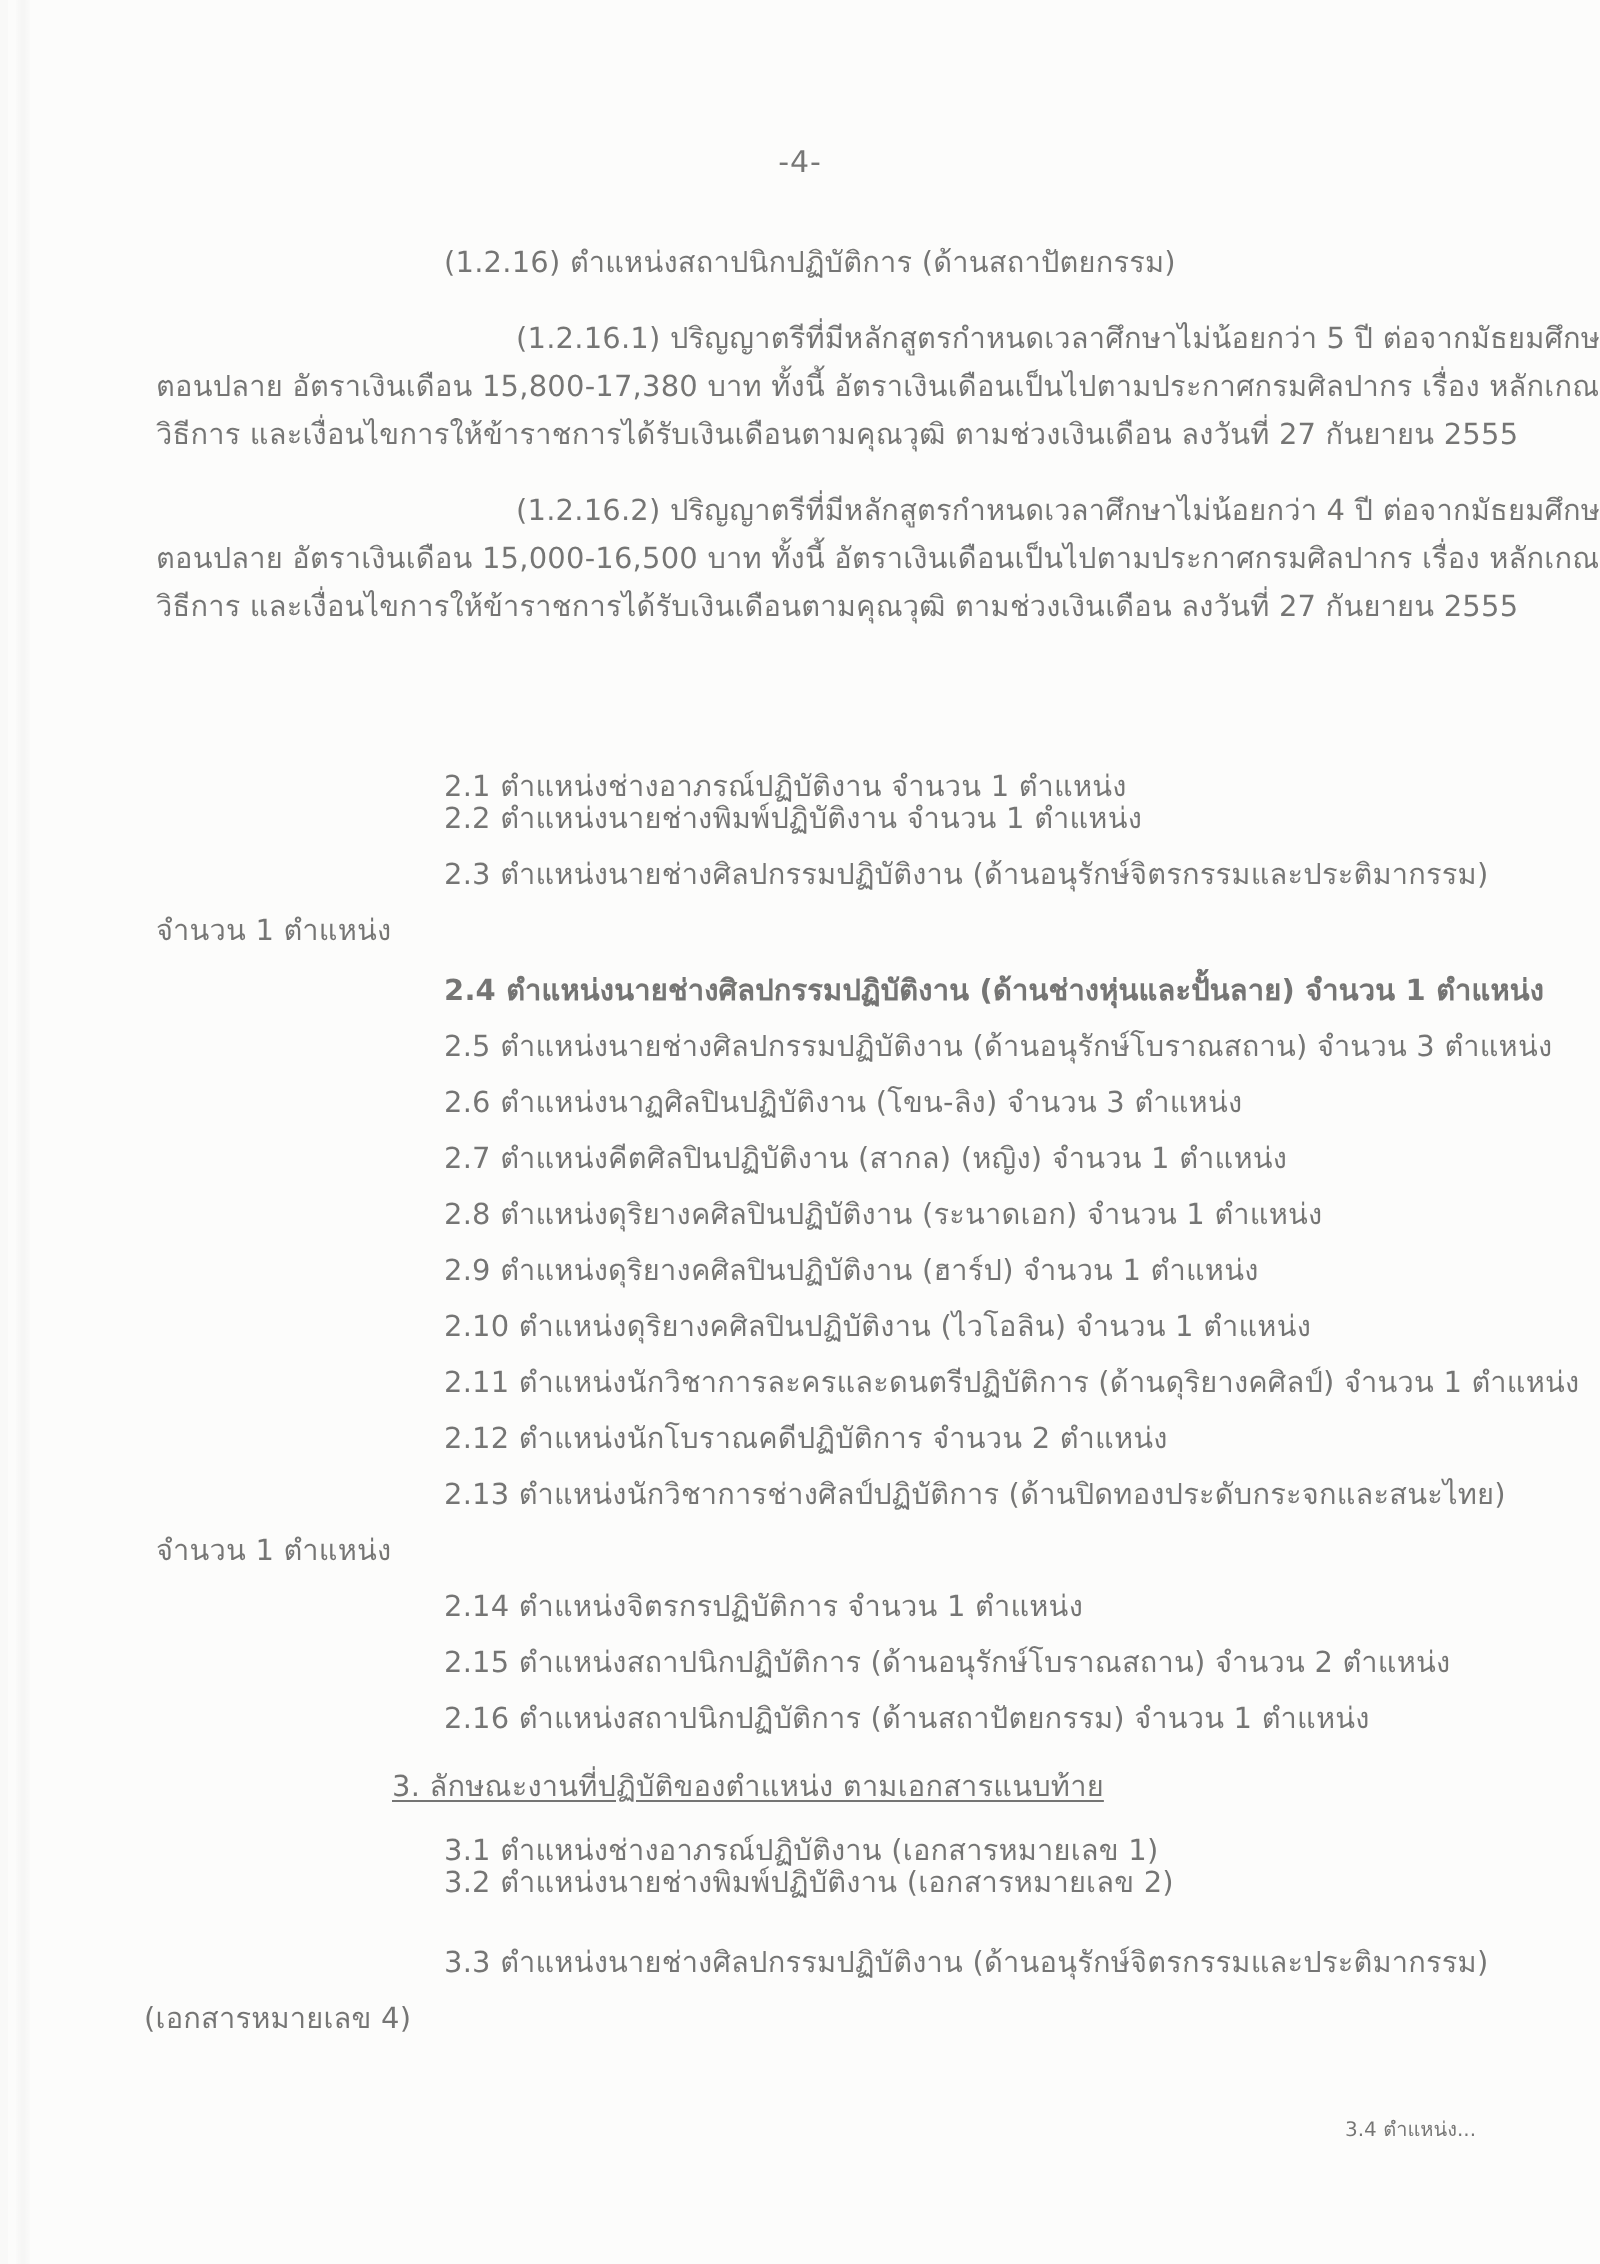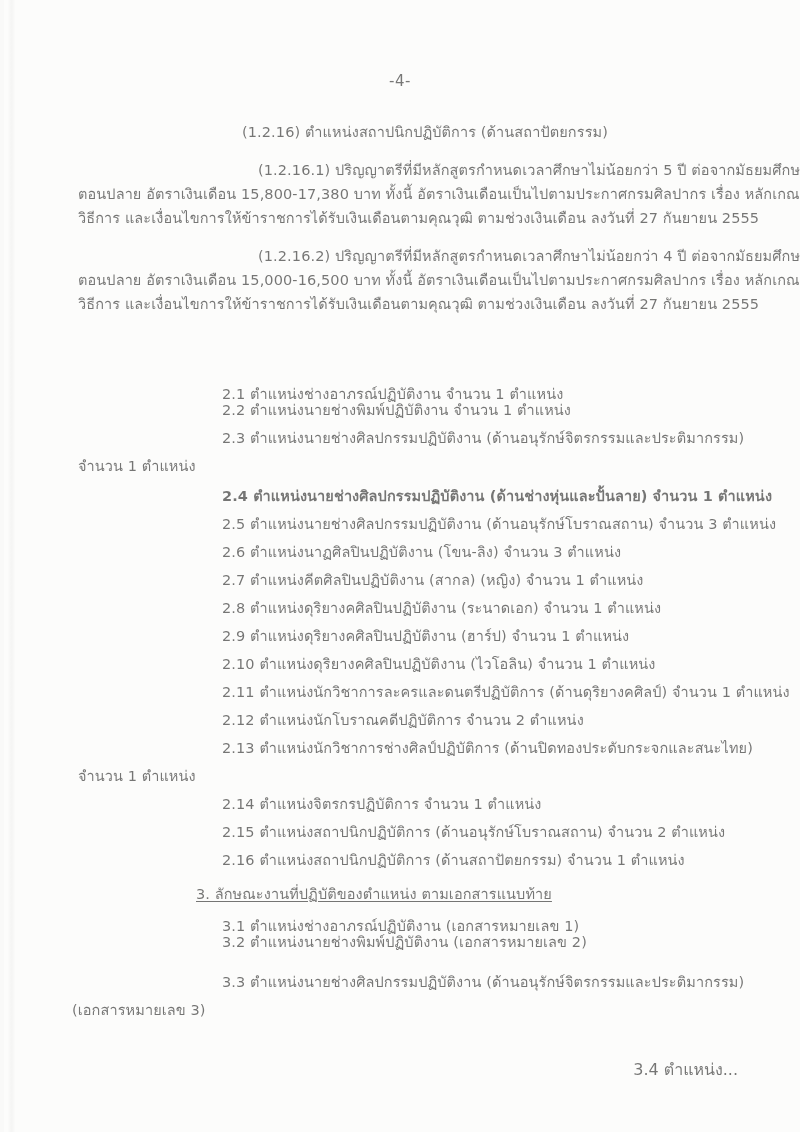--- a/index.html
+++ b/index.html
@@ -82,21 +82,21 @@
   .indent-i { left: 222px; }   
 
   .underline {
     text-decoration: underline;
     text-underline-offset: 2px;
   }
 
   .tail {
     position: absolute;
     right: 62px;
-    font-size: 16px;
+    font-size: 10px;
     color: #1f1f1f;
     white-space: nowrap;
   }
 
   
   .ln, .page-number, .tail {
     text-rendering: optimizeLegibility;
     opacity: 0.93;
   }
 </style>
@@ -105,21 +105,21 @@
 
 <div class="page">
 
   <div class="scan-edge2"></div>
   <div class="scan-edge"></div>
 
   <div class="content">
 
     <div class="page-number">-4-</div>
 
-    <div class="ln indent-a" style="top:122px;margin-left:20px;">(1.2.16) ตำแหน่งสถาปนิกปฏิบัติการ (ด้านสถาปัตยกรรม)</div>
+    <div class="ln indent-a" style="top:122px;">(1.2.16) ตำแหน่งสถาปนิกปฏิบัติการ (ด้านสถาปัตยกรรม)</div>
 
     <div class="ln indent-b" style="top:160px;">(1.2.16.1) ปริญญาตรีที่มีหลักสูตรกำหนดเวลาศึกษาไม่น้อยกว่า 5 ปี ต่อจากมัธยมศึกษา</div>
     <div class="ln margin-l" style="top:184px;">ตอนปลาย อัตราเงินเดือน 15,800-17,380 บาท ทั้งนี้ อัตราเงินเดือนเป็นไปตามประกาศกรมศิลปากร  เรื่อง  หลักเกณฑ์</div>
     <div class="ln margin-l" style="top:208px;">วิธีการ และเงื่อนไขการให้ข้าราชการได้รับเงินเดือนตามคุณวุฒิ ตามช่วงเงินเดือน ลงวันที่ 27 กันยายน 2555</div>
 
     <div class="ln indent-b" style="top:246px;">(1.2.16.2) ปริญญาตรีที่มีหลักสูตรกำหนดเวลาศึกษาไม่น้อยกว่า 4 ปี ต่อจากมัธยมศึกษา</div>
     <div class="ln margin-l" style="top:270px;">ตอนปลาย อัตราเงินเดือน 15,000-16,500 บาท ทั้งนี้ อัตราเงินเดือนเป็นไปตามประกาศกรมศิลปากร  เรื่อง  หลักเกณฑ์</div>
     <div class="ln margin-l" style="top:294px;">วิธีการ และเงื่อนไขการให้ข้าราชการได้รับเงินเดือนตามคุณวุฒิ ตามช่วงเงินเดือน ลงวันที่ 27 กันยายน 2555</div>
 
 
@@ -140,20 +140,20 @@
     <div class="ln margin-l" style="top:766px;">จำนวน 1 ตำแหน่ง</div>
     <div class="ln indent-i" style="top:794px;">2.14 ตำแหน่งจิตรกรปฏิบัติการ  จำนวน 1 ตำแหน่ง</div>
     <div class="ln indent-i" style="top:822px;">2.15 ตำแหน่งสถาปนิกปฏิบัติการ (ด้านอนุรักษ์โบราณสถาน) จำนวน 2 ตำแหน่ง</div>
     <div class="ln indent-i" style="top:850px;">2.16 ตำแหน่งสถาปนิกปฏิบัติการ (ด้านสถาปัตยกรรม) จำนวน 1 ตำแหน่ง</div>
 
     <div class="ln indent-h underline" style="top:884px;">3. ลักษณะงานที่ปฏิบัติของตำแหน่ง  ตามเอกสารแนบท้าย</div>
 
     <div class="ln indent-i" style="top:916px;">3.1 ตำแหน่งช่างอาภรณ์ปฏิบัติงาน (เอกสารหมายเลข 1)</div>
     <div class="ln indent-i" style="top:932px;">3.2 ตำแหน่งนายช่างพิมพ์ปฏิบัติงาน (เอกสารหมายเลข 2)</div>
     <div class="ln indent-i" style="top:972px;">3.3 ตำแหน่งนายช่างศิลปกรรมปฏิบัติงาน (ด้านอนุรักษ์จิตรกรรมและประติมากรรม)</div>
-    <div class="ln" style="top:1000px; left:72px;">(เอกสารหมายเลข 3)</div>
+    <div class="ln" style="top:1000px; left:72px;">(เอกสารหมายเลข 4)</div>
 
     <div class="tail" style="top:1057px;">3.4 ตำแหน่ง...</div>
 
   </div>
 
   <div class="scan-tint"></div>
 </div>
 
 </body></html>

